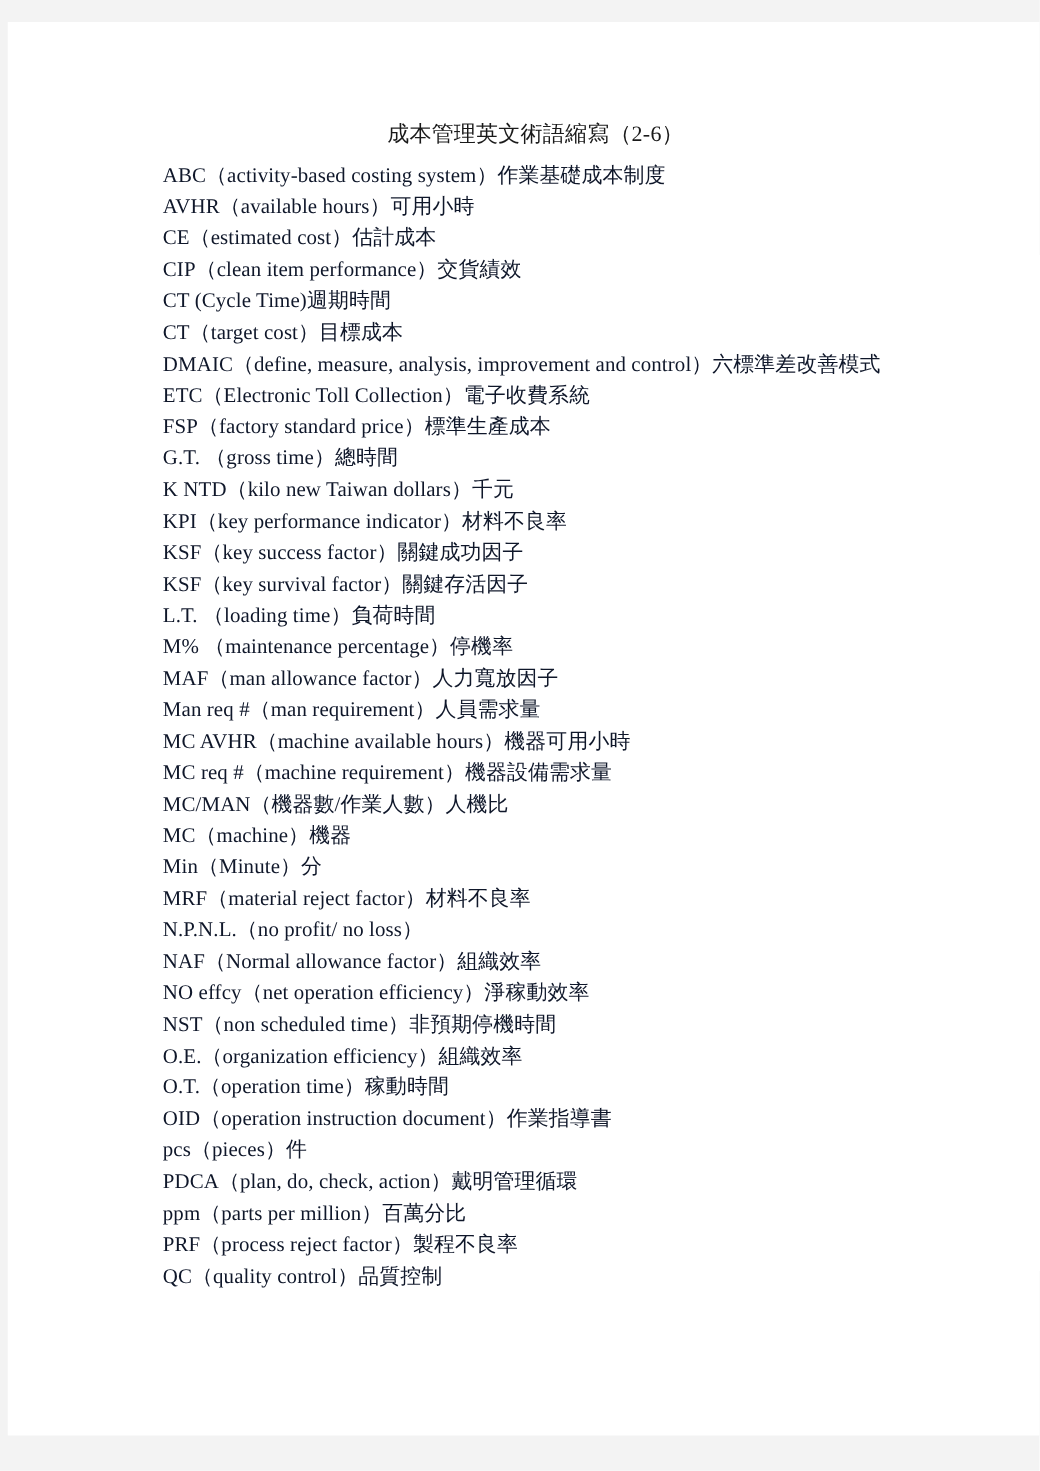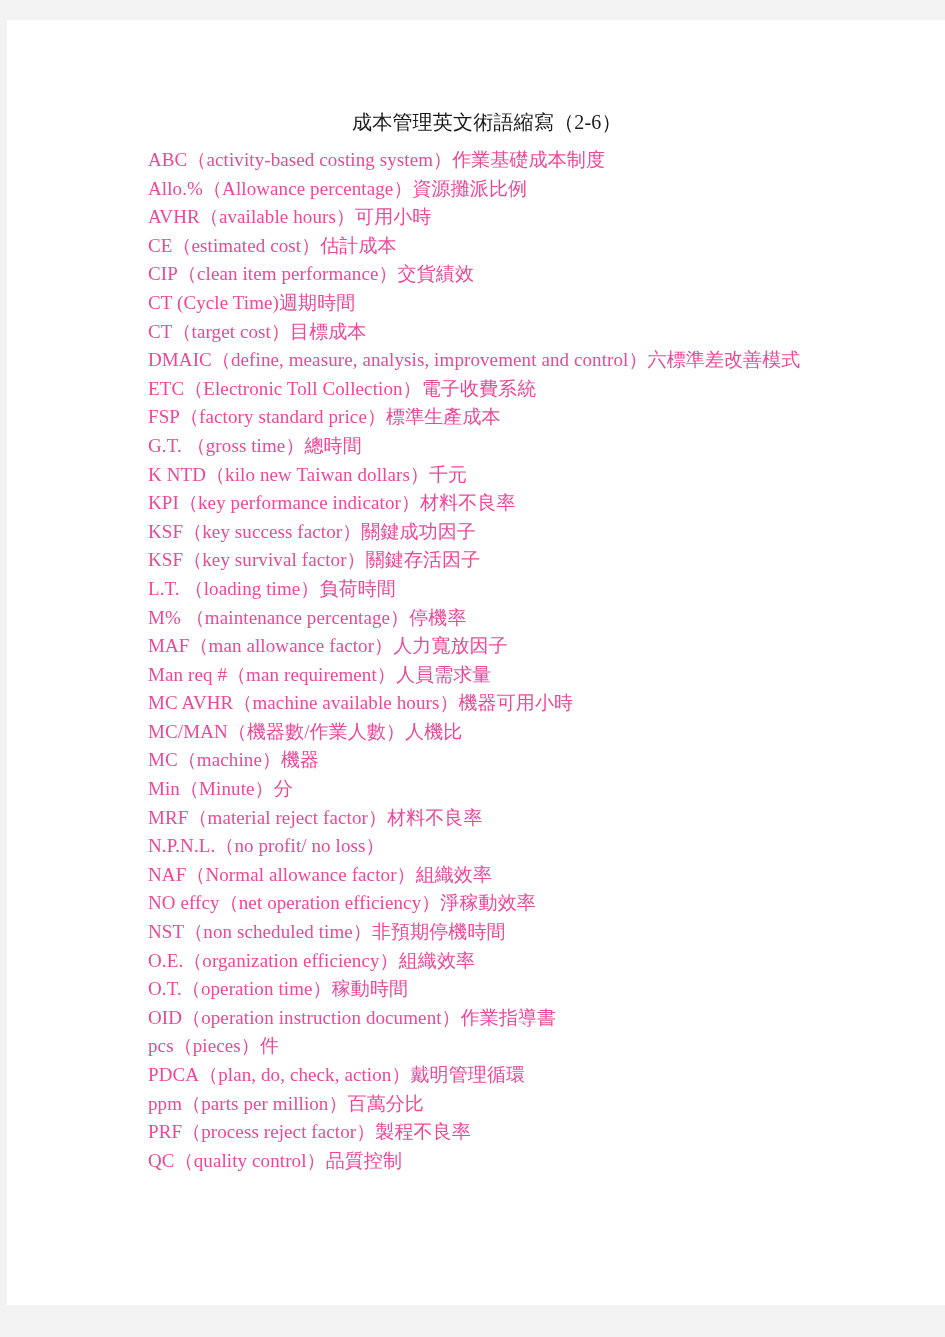--- a/index.html
+++ b/index.html
@@ -47,54 +47,54 @@
     left: 141px;
     top: 126px;
     width: 760px;
     margin: 0;
     padding: 0;
     list-style: none;
   }
   .glossary-entry {
     font-size: 19px;
     line-height: 28.6px;
-    color: #ec4899;
+    color: #0f172a;
     white-space: pre;
     letter-spacing: 0.1px;
   }
 </style>
 </head>
 <body>
 
 <div class="viewer">
   <div class="page">
 
     <div class="doc-title">成本管理英文術語縮寫（2-6）</div>
 
     <ul class="glossary">
       <li class="glossary-entry">ABC（activity-based costing system）作業基礎成本制度</li>
-      <li class="glossary-entry">Allo.%（Allowance percentage）資源攤派比例</li>
       <li class="glossary-entry">AVHR（available hours）可用小時</li>
       <li class="glossary-entry">CE（estimated cost）估計成本</li>
       <li class="glossary-entry">CIP（clean item performance）交貨績效</li>
       <li class="glossary-entry">CT (Cycle Time)週期時間</li>
       <li class="glossary-entry">CT（target cost）目標成本</li>
       <li class="glossary-entry">DMAIC（define, measure, analysis, improvement and control）六標準差改善模式</li>
       <li class="glossary-entry">ETC（Electronic Toll Collection）電子收費系統</li>
       <li class="glossary-entry">FSP（factory standard price）標準生產成本</li>
       <li class="glossary-entry">G.T. （gross time）總時間</li>
       <li class="glossary-entry">K NTD（kilo new Taiwan dollars）千元</li>
       <li class="glossary-entry">KPI（key performance indicator）材料不良率</li>
       <li class="glossary-entry">KSF（key success factor）關鍵成功因子</li>
       <li class="glossary-entry">KSF（key survival factor）關鍵存活因子</li>
       <li class="glossary-entry">L.T. （loading time）負荷時間</li>
       <li class="glossary-entry">M% （maintenance percentage）停機率</li>
       <li class="glossary-entry">MAF（man allowance factor）人力寬放因子</li>
       <li class="glossary-entry">Man req #（man requirement）人員需求量</li>
       <li class="glossary-entry">MC AVHR（machine available hours）機器可用小時</li>
+      <li class="glossary-entry">MC req #（machine requirement）機器設備需求量</li>
       <li class="glossary-entry">MC/MAN（機器數/作業人數）人機比</li>
       <li class="glossary-entry">MC（machine）機器</li>
       <li class="glossary-entry">Min（Minute）分</li>
       <li class="glossary-entry">MRF（material reject factor）材料不良率</li>
       <li class="glossary-entry">N.P.N.L.（no profit/ no loss）</li>
       <li class="glossary-entry">NAF（Normal allowance factor）組織效率</li>
       <li class="glossary-entry">NO effcy（net operation efficiency）淨稼動效率</li>
       <li class="glossary-entry">NST（non scheduled time）非預期停機時間</li>
       <li class="glossary-entry">O.E.（organization efficiency）組織效率</li>
       <li class="glossary-entry">O.T.（operation time）稼動時間</li>

